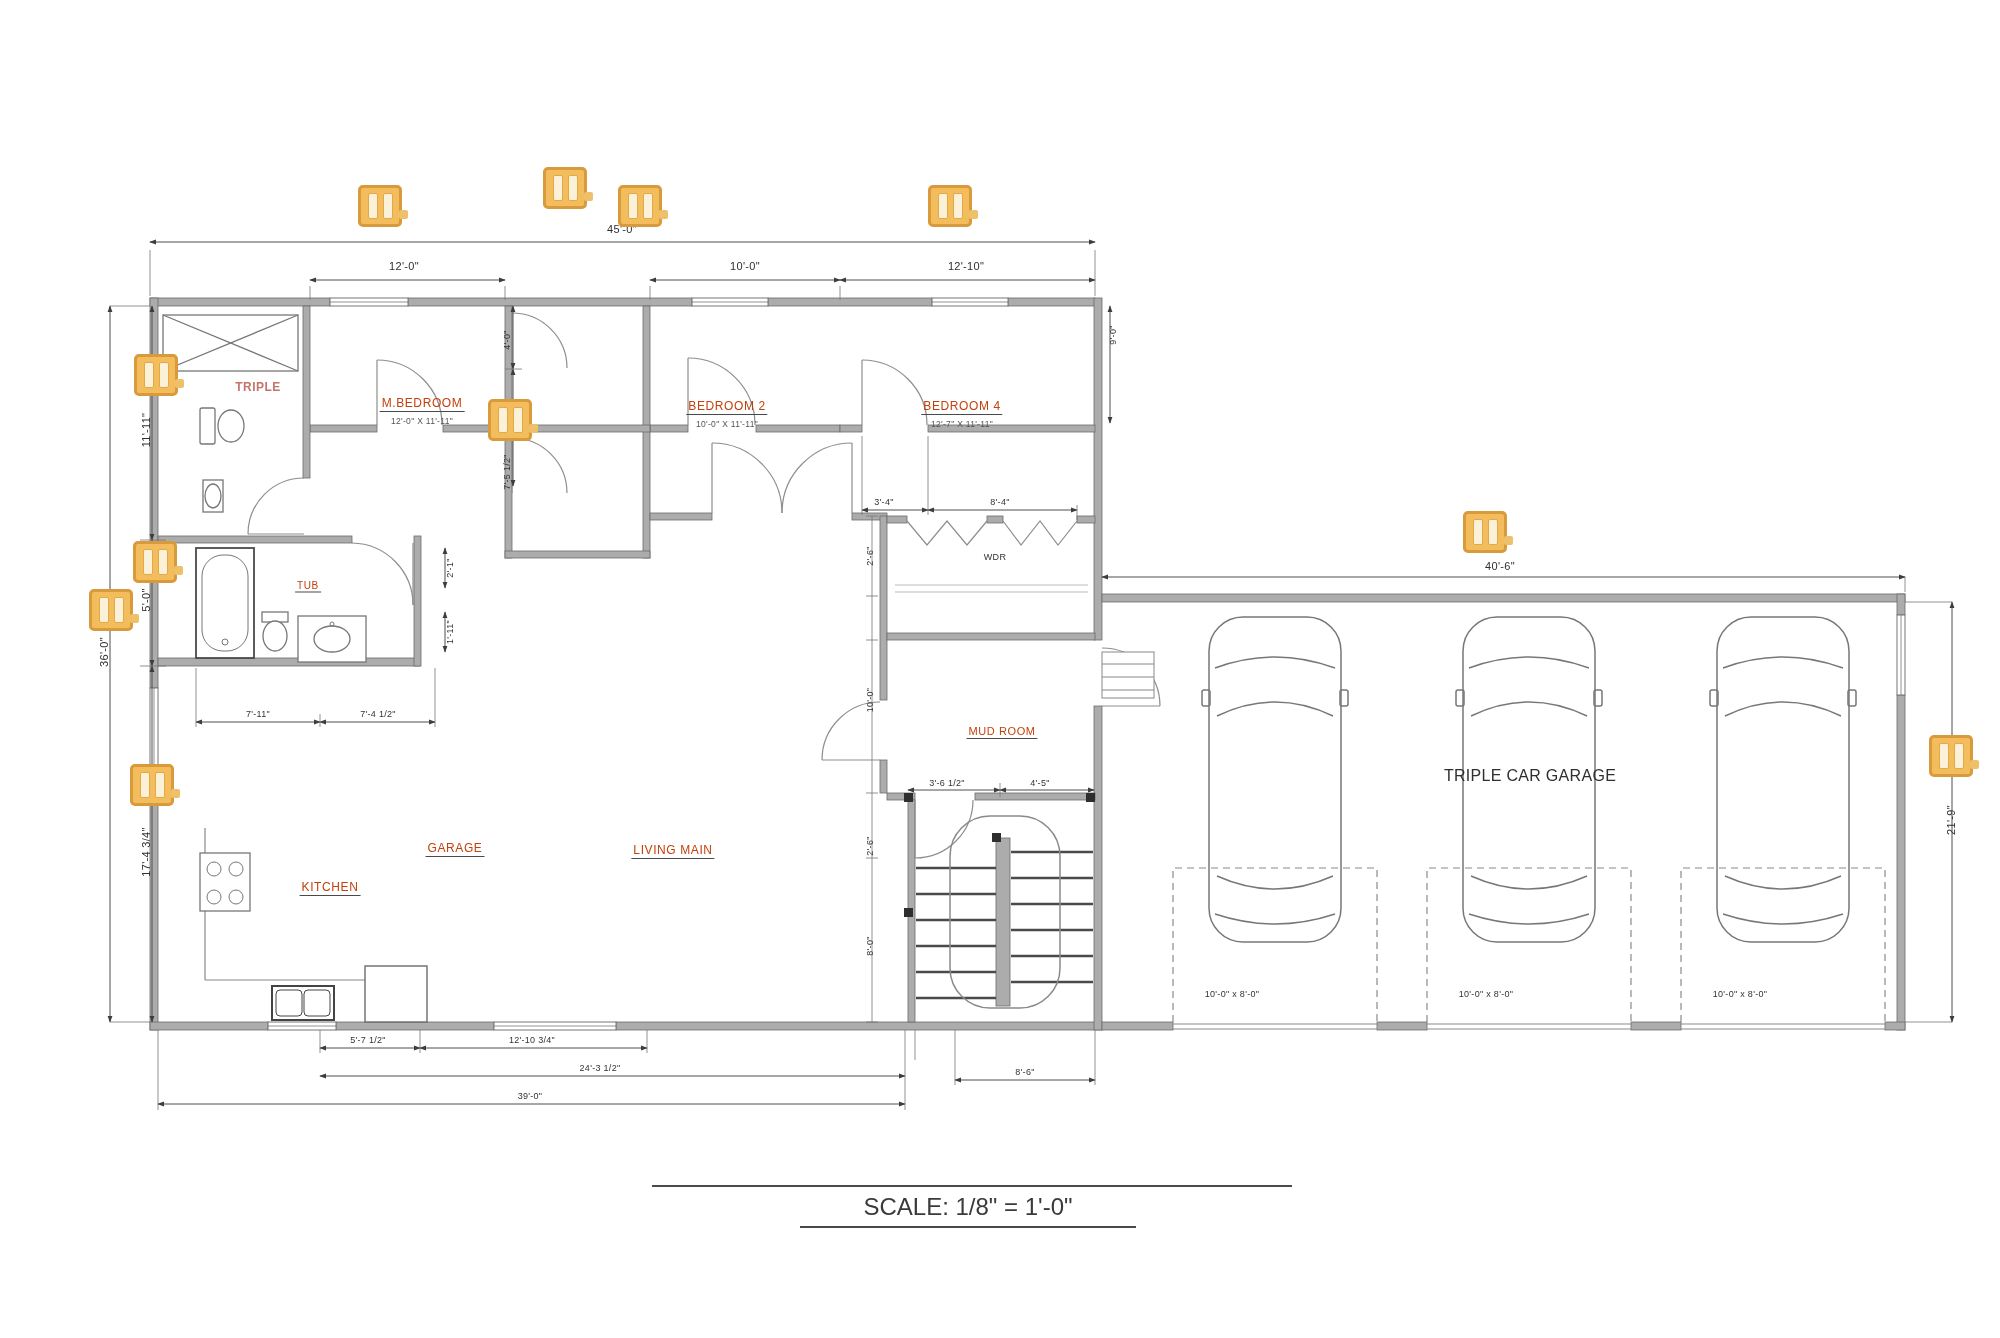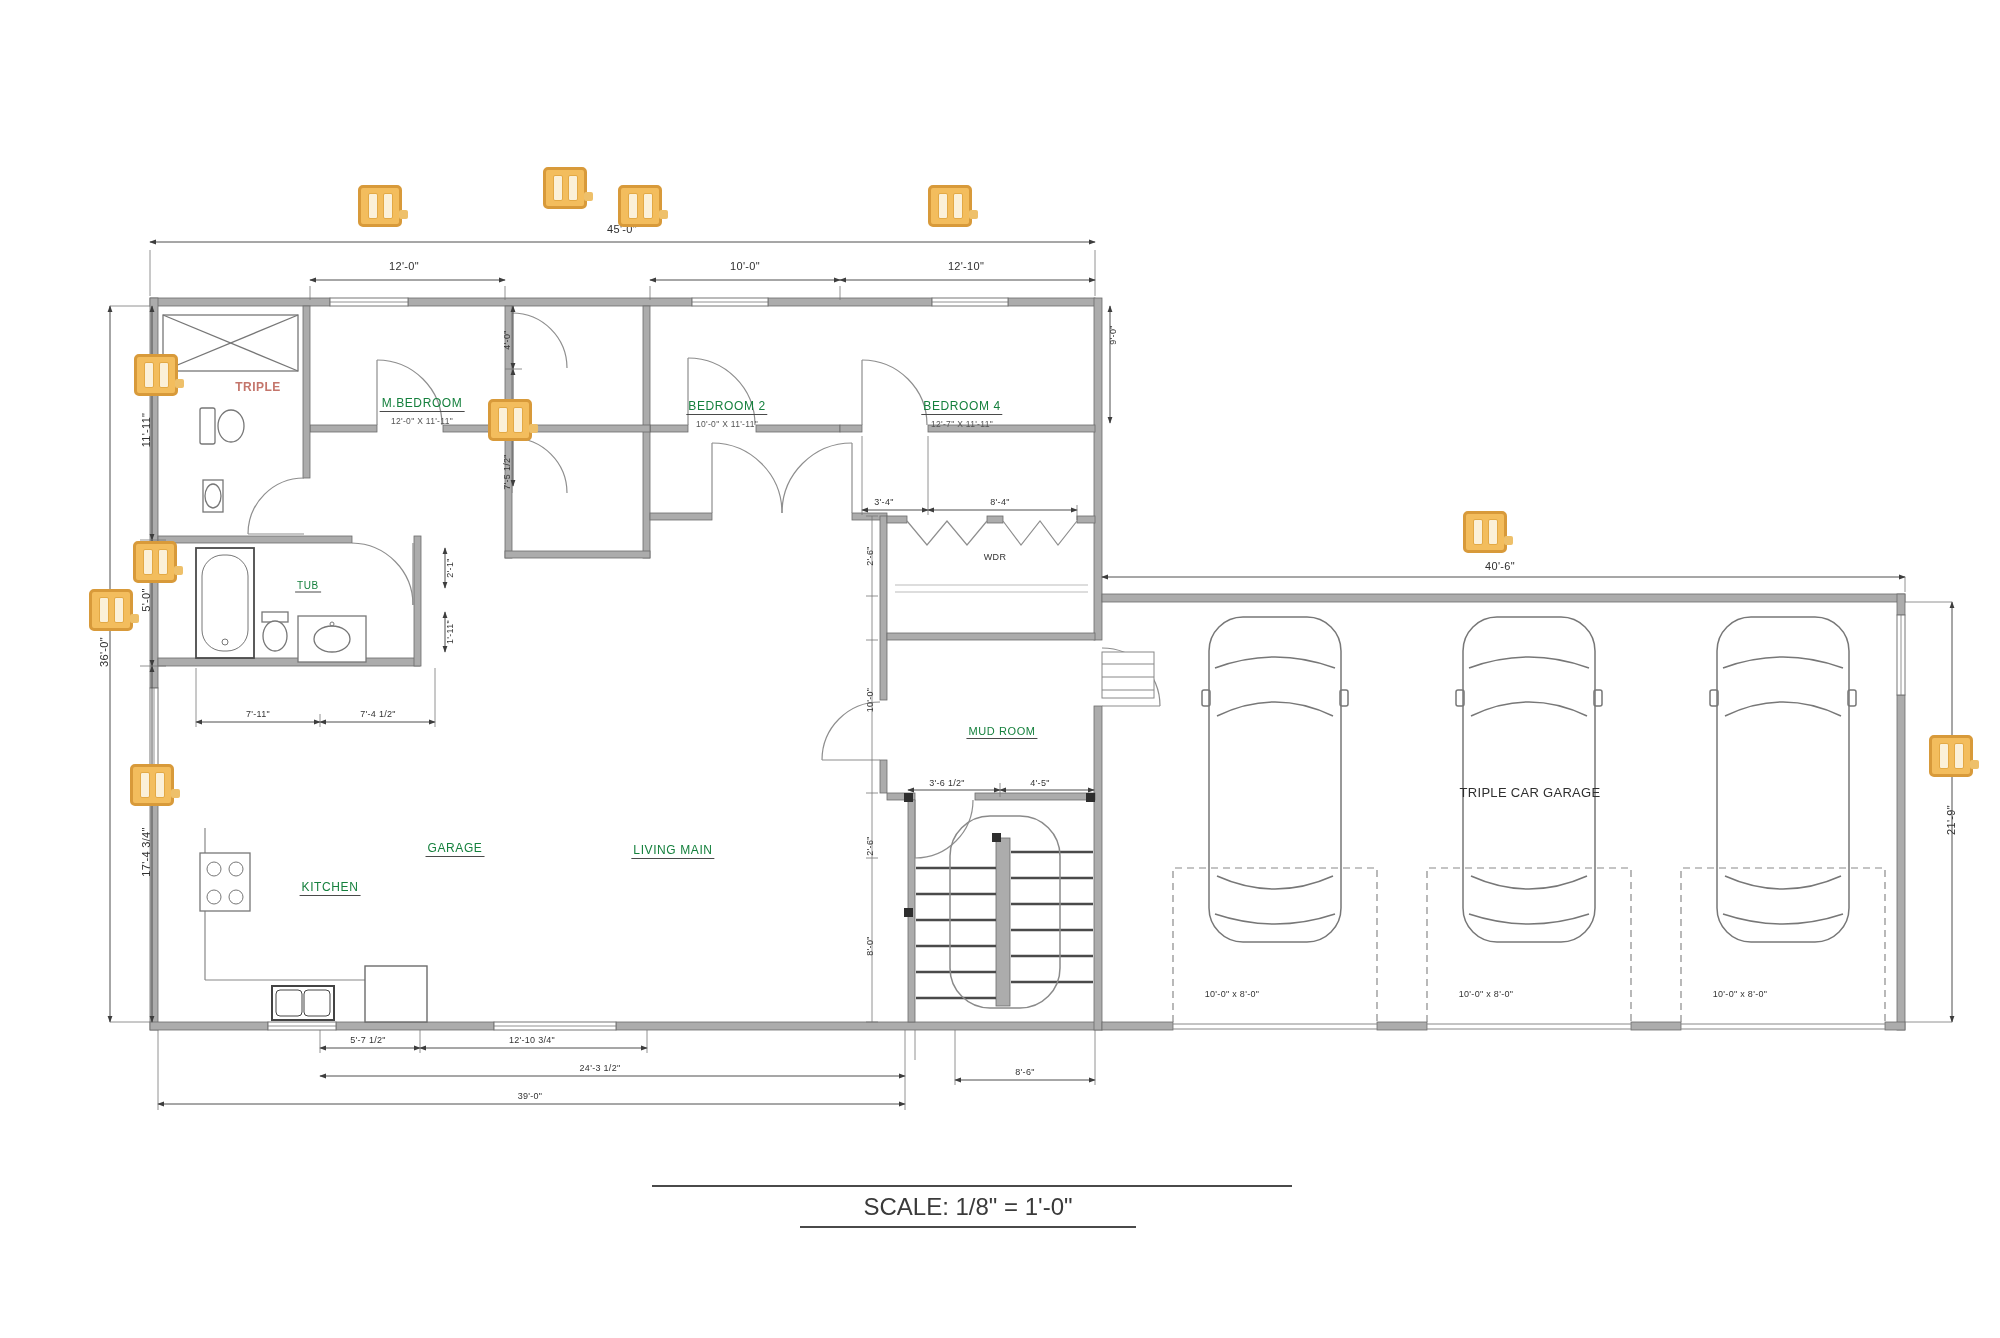--- a/index.html
+++ b/index.html
@@ -1,20 +1,20 @@
 <!DOCTYPE html>
 <html><head>
 <meta charset="utf-8">
 <style>
   html,body{margin:0;padding:0;background:#ffffff;font-family:"Liberation Sans",sans-serif;}
   #canvas{position:relative;width:2000px;height:1338px;background:#ffffff;overflow:hidden;}
   #plan{position:absolute;left:0;top:0;}
   .lbl{position:absolute;transform:translate(-50%,-50%);font-size:11px;color:#2f2f2f;white-space:nowrap;letter-spacing:.3px;}
   .lbl.rot{transform:translate(-50%,-50%) rotate(-90deg);}
-  .lbl.room{font-size:12px;color:#15803d;letter-spacing:.6px;border-bottom:1px solid #4a4a4a;padding:0 2px 1px;}
+  .lbl.room{font-size:12px;color:#c2410c;letter-spacing:.6px;border-bottom:1px solid #4a4a4a;padding:0 2px 1px;}
   .lbl.plain{border-bottom:none;}
   .lbl.sub{font-size:8.5px;color:#555;}
   .lbl.tiny{font-size:9px;color:#333;}
   .lbl.ensuite{font-size:12px;font-weight:bold;color:#C4756B;letter-spacing:.5px;}
   .mk{position:absolute;width:44px;height:42px;transform:translate(-50%,-50%);background:#F3BD5D;border:3px solid #D89A3A;border-radius:5px;box-sizing:border-box;display:flex;align-items:center;justify-content:center;gap:5px;}
   .mk i{display:block;width:8px;height:24px;background:#FBF0D8;border:1px solid #E3A945;border-radius:2px;}
   .mk::after{content:"";position:absolute;right:-9px;bottom:5px;width:9px;height:9px;background:#EEC06A;border-radius:2px;}
   .title-main{position:absolute;left:972px;top:1157px;transform:translate(-50%,-50%);font-size:40px;color:#333;letter-spacing:.5px;white-space:nowrap;}
   .title-scale{position:absolute;left:968px;top:1207px;transform:translate(-50%,-50%);font-size:24px;color:#3a3a3a;white-space:nowrap;}
   .uline{position:absolute;background:#4a4a4a;height:2px;}
@@ -344,21 +344,21 @@
   <div class="lbl sub" style="left:727px;top:424px">10'-0" X 11'-11"</div>
   <div class="lbl room" style="left:962px;top:407px">BEDROOM 4</div>
   <div class="lbl sub" style="left:962px;top:424px">12'-7" X 11'-11"</div>
   <div class="lbl ensuite" style="left:258px;top:387px">TRIPLE</div>
   <div class="lbl room" style="left:308px;top:586px;font-size:10px">TUB</div>
   <div class="lbl tiny" style="left:995px;top:557px">WDR</div>
   <div class="lbl room" style="left:1002px;top:732px;font-size:11px">MUD ROOM</div>
   <div class="lbl room" style="left:330px;top:888px">KITCHEN</div>
   <div class="lbl room" style="left:455px;top:849px">GARAGE</div>
   <div class="lbl room" style="left:673px;top:851px">LIVING MAIN</div>
-  <div class="lbl plain" style="left:1530px;top:792px;font-size:13px">TRIPLE CAR GARAGE</div>
+  <div class="lbl plain" style="left:1530px;top:776px;font-size:16px">TRIPLE CAR GARAGE</div>
 
   <div class="lbl" style="left:622px;top:229px">45'-0"</div>
   <div class="lbl" style="left:404px;top:266px">12'-0"</div>
   <div class="lbl" style="left:745px;top:266px">10'-0"</div>
   <div class="lbl" style="left:966px;top:266px">12'-10"</div>
   <div class="lbl" style="left:1500px;top:566px">40'-6"</div>
   <div class="lbl rot" style="left:146px;top:430px">11'-11"</div>
   <div class="lbl rot" style="left:146px;top:600px">5'-0"</div>
   <div class="lbl rot" style="left:104px;top:652px">36'-0"</div>
   <div class="lbl rot" style="left:146px;top:852px">17'-4 3/4"</div>

